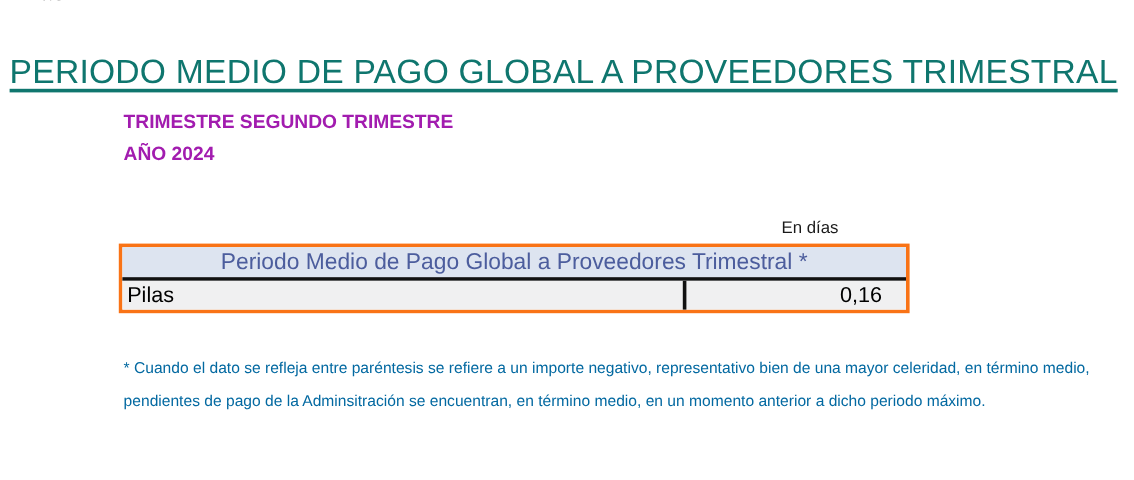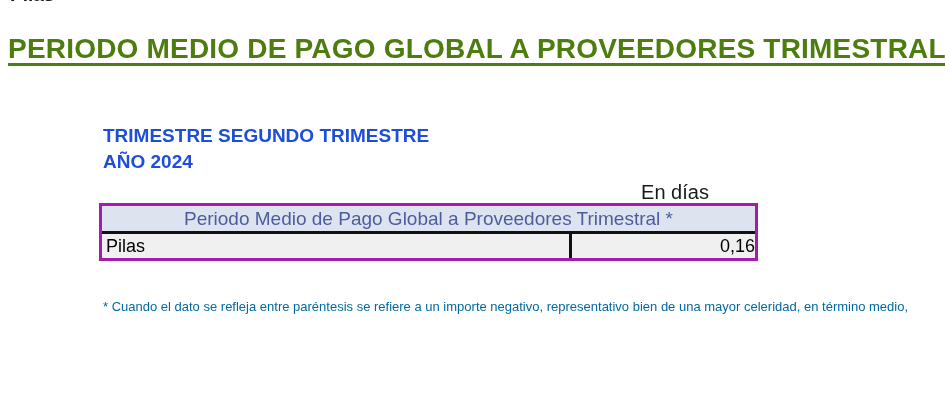--- a/index.html
+++ b/index.html
@@ -18,60 +18,59 @@
     left: 10px;
     top: -16px;
     font-size: 19px;
     font-weight: bold;
     color: #1a1a1a;
   }
 
   .page-title {
     position: absolute;
     left: 8px;
-    top: 33px;
+    top: 44px;
     font-size: 28px;
-    font-weight: bold;
+    font-weight: normal;
     letter-spacing: 0.2px;
     white-space: nowrap;
     text-decoration: underline;
     text-decoration-thickness: 2.5px;
     text-underline-offset: 5px;
-    color: #4d7c0f;
+    color: #0f766e;
   }
 
   .subtitle-block {
     position: absolute;
     left: 103px;
     top: 90px;
-    font-size: 19px;
+    font-size: 16px;
     font-weight: bold;
     line-height: 26px;
-    color: #1d4ed8;
+    color: #a21caf;
     white-space: nowrap;
-    margin-top: 33px;
   }
 
   .units-label {
     position: absolute;
     left: 610px;
     top: 181px;
     width: 130px;
     text-align: center;
-    font-size: 20px;
+    font-size: 14px;
     color: #1a1a1a;
   }
 
   .pmp-table {
     position: absolute;
     left: 99px;
     top: 203px;
     width: 659px;
     box-sizing: border-box;
-    border: 3px solid #a21caf;
+    border: 3px solid #f97316;
   }
 
   .pmp-table .header-row {
     height: 25px;
     line-height: 25px;
     background: #dde4f0;
     border-bottom: 3px solid #111;
     text-align: center;
     font-size: 19px;
     color: #4c5d9d;
@@ -92,21 +91,21 @@
     box-sizing: border-box;
     border-right: 3px solid #111;
     padding-left: 4px;
     text-align: left;
     overflow: hidden;
     white-space: nowrap;
   }
 
   .pmp-table .cell-value {
     flex: 1 1 auto;
-    padding-right: 0;
+    padding-right: 20px;
     text-align: right;
     white-space: nowrap;
   }
 
   .footnote {
     position: absolute;
     left: 103px;
     top: 293px;
     font-size: 13px;
     line-height: 27px;
@@ -133,13 +132,14 @@
 <div class="pmp-table">
   <div class="header-row">Periodo Medio de Pago Global a Proveedores Trimestral *</div>
   <div class="data-row">
     <div class="cell-entity">Pilas</div>
     <div class="cell-value">0,16</div>
   </div>
 </div>
 
 <div class="footnote">
   <div class="fn-line">* Cuando el dato se refleja entre paréntesis se refiere a un importe negativo, representativo bien de una mayor celeridad, en término medio,</div>
+  <div class="fn-line">pendientes de pago de la Adminsitración se encuentran, en término medio, en un momento anterior a dicho periodo máximo.</div>
 </div>
 
 </body></html>

